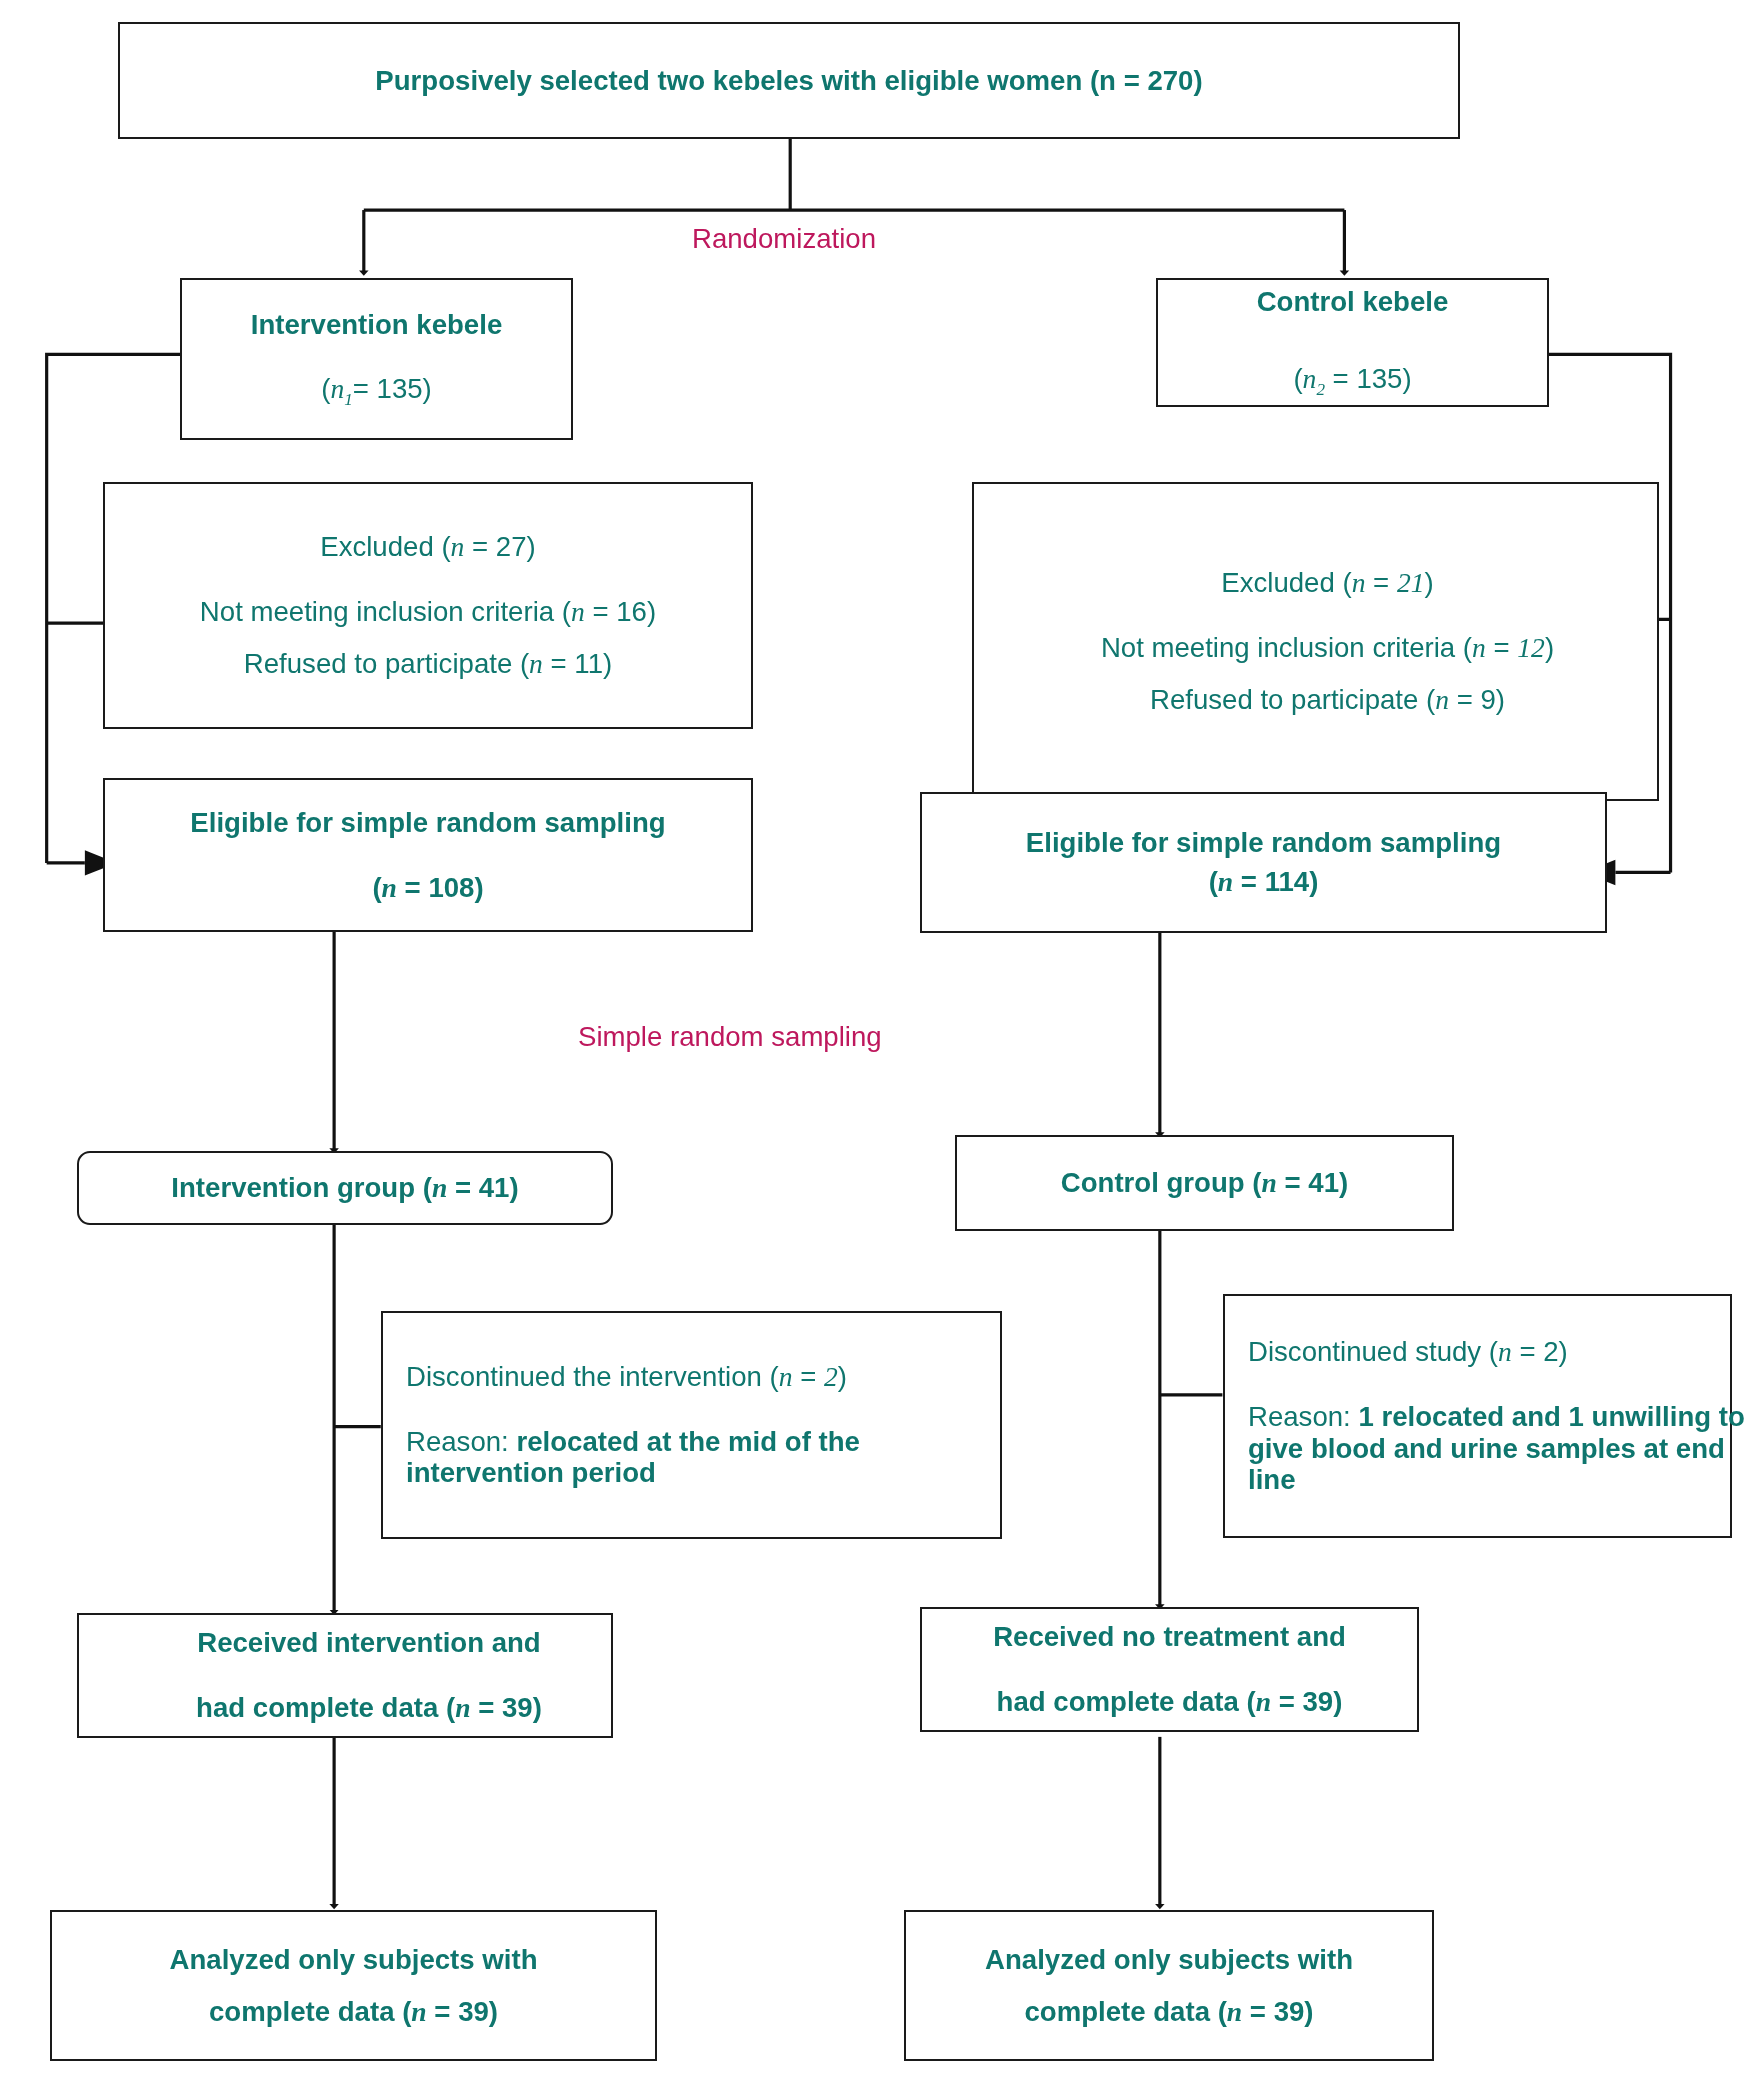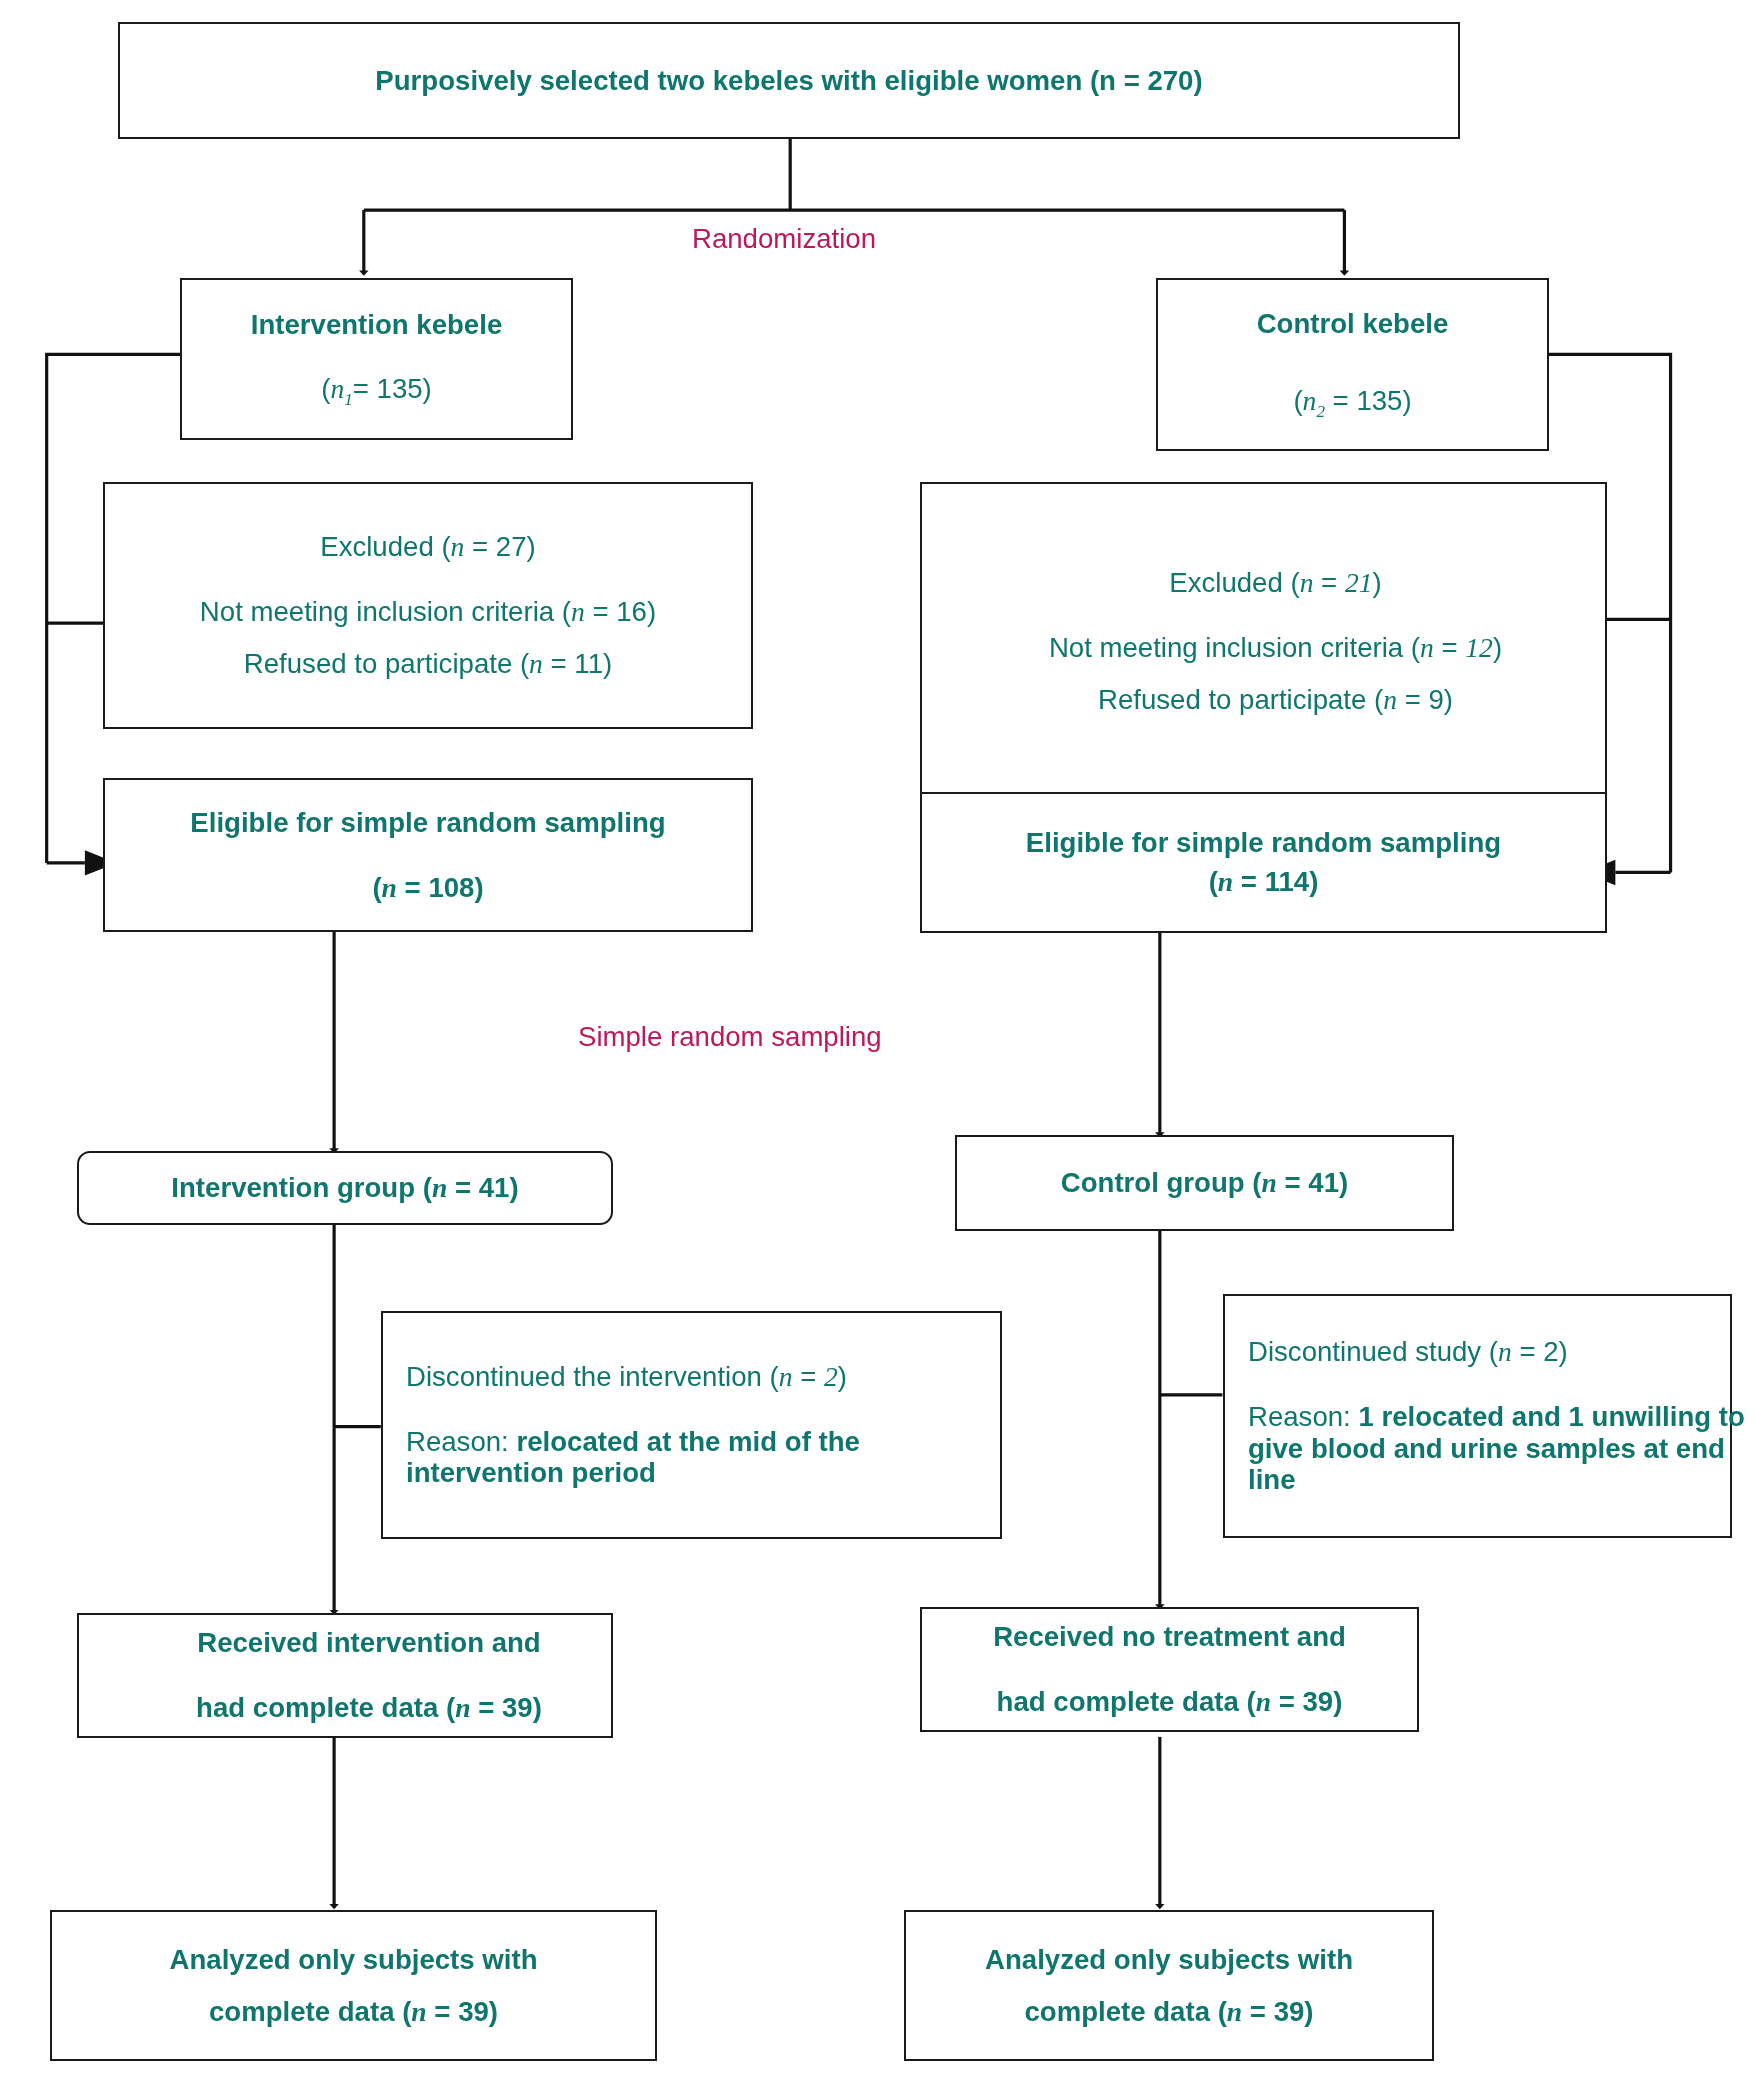--- a/index.html
+++ b/index.html
@@ -116,21 +116,21 @@
   </div>
 
   <div class="node center-text" style="left:180px; top:278px; width:393px; height:162px;">
     <span class="line bold">Intervention kebele</span>
     <span class="gap-md"></span>
     <span class="line reg">
       (<i class="n">n<sub>1</sub></i>= 135)
     </span>
   </div>
 
-  <div class="node center-text" style="left:1156px; top:278px; width:393px; height:173px;">
+  <div class="node center-text" style="left:1156px; top:278px; width:393px; height:129px;">
     <span class="line bold">Control kebele</span>
     <span class="gap-lg"></span>
     <span class="line reg">
       (<i class="n">n<sub>2</sub></i> = 135)
     </span>
   </div>
 
   <div class="node center-text" style="left:103px; top:482px; width:650px; height:247px;">
     <span class="line reg">
       Excluded (<i class="n">n</i> = 27)
@@ -138,21 +138,21 @@
     <span class="gap-md"></span>
     <span class="line reg">
       Not meeting inclusion criteria (<i class="n">n</i> = 16)
     </span>
     <span class="gap-sm"></span>
     <span class="line reg">
       Refused to participate (<i class="n">n</i> = 11)
     </span>
   </div>
 
-  <div class="node center-text" style="left:920px; top:482px; width:687px; height:319px;padding-left:24px;">
+  <div class="node center-text" style="left:972px; top:482px; width:687px; height:319px;padding-left:24px;">
     <span class="line reg">
       Excluded (<i class="n">n</i> = <i class="n">21</i>)
     </span>
     <span class="gap-md"></span>
     <span class="line reg">
       Not meeting inclusion criteria (<i class="n">n</i> = <i class="n">12</i>)
     </span>
     <span class="gap-sm"></span>
     <span class="line reg">
       Refused to participate (<i class="n">n</i> = 9)

